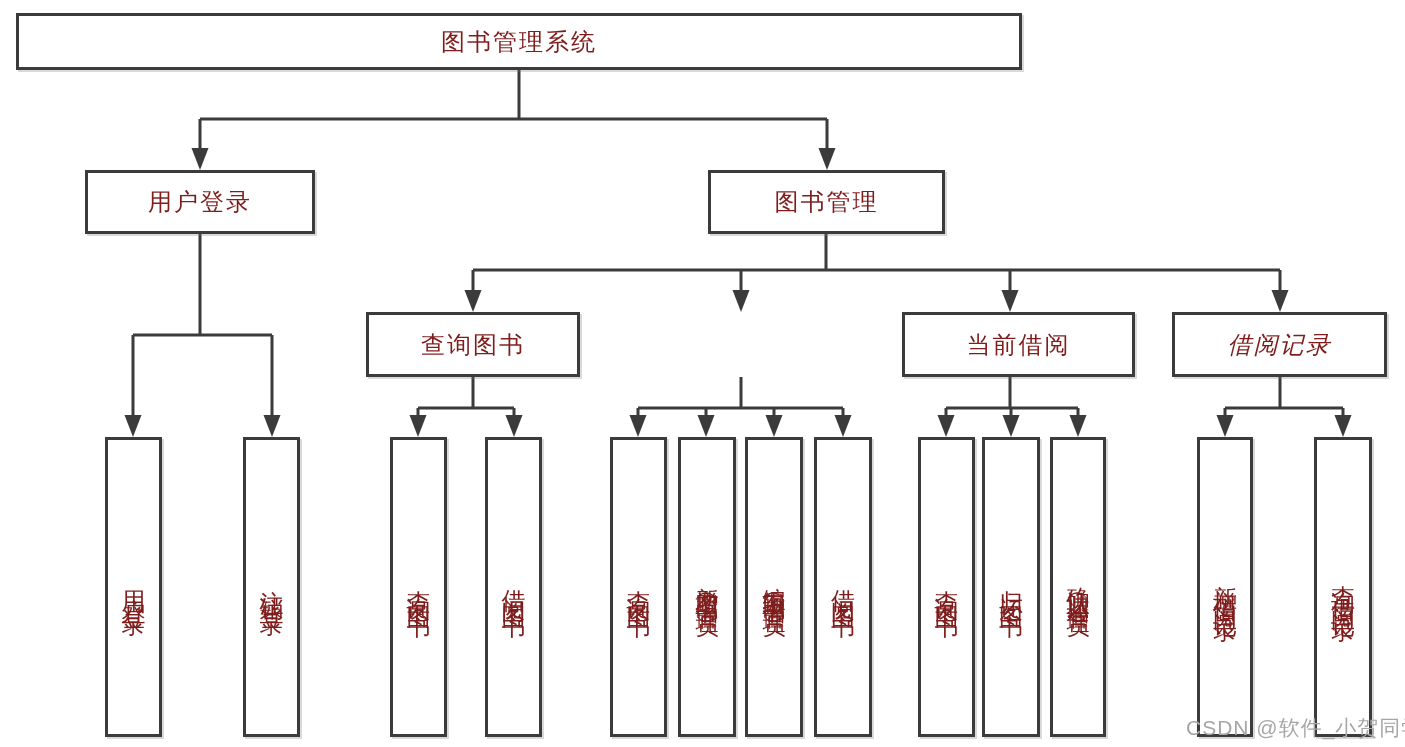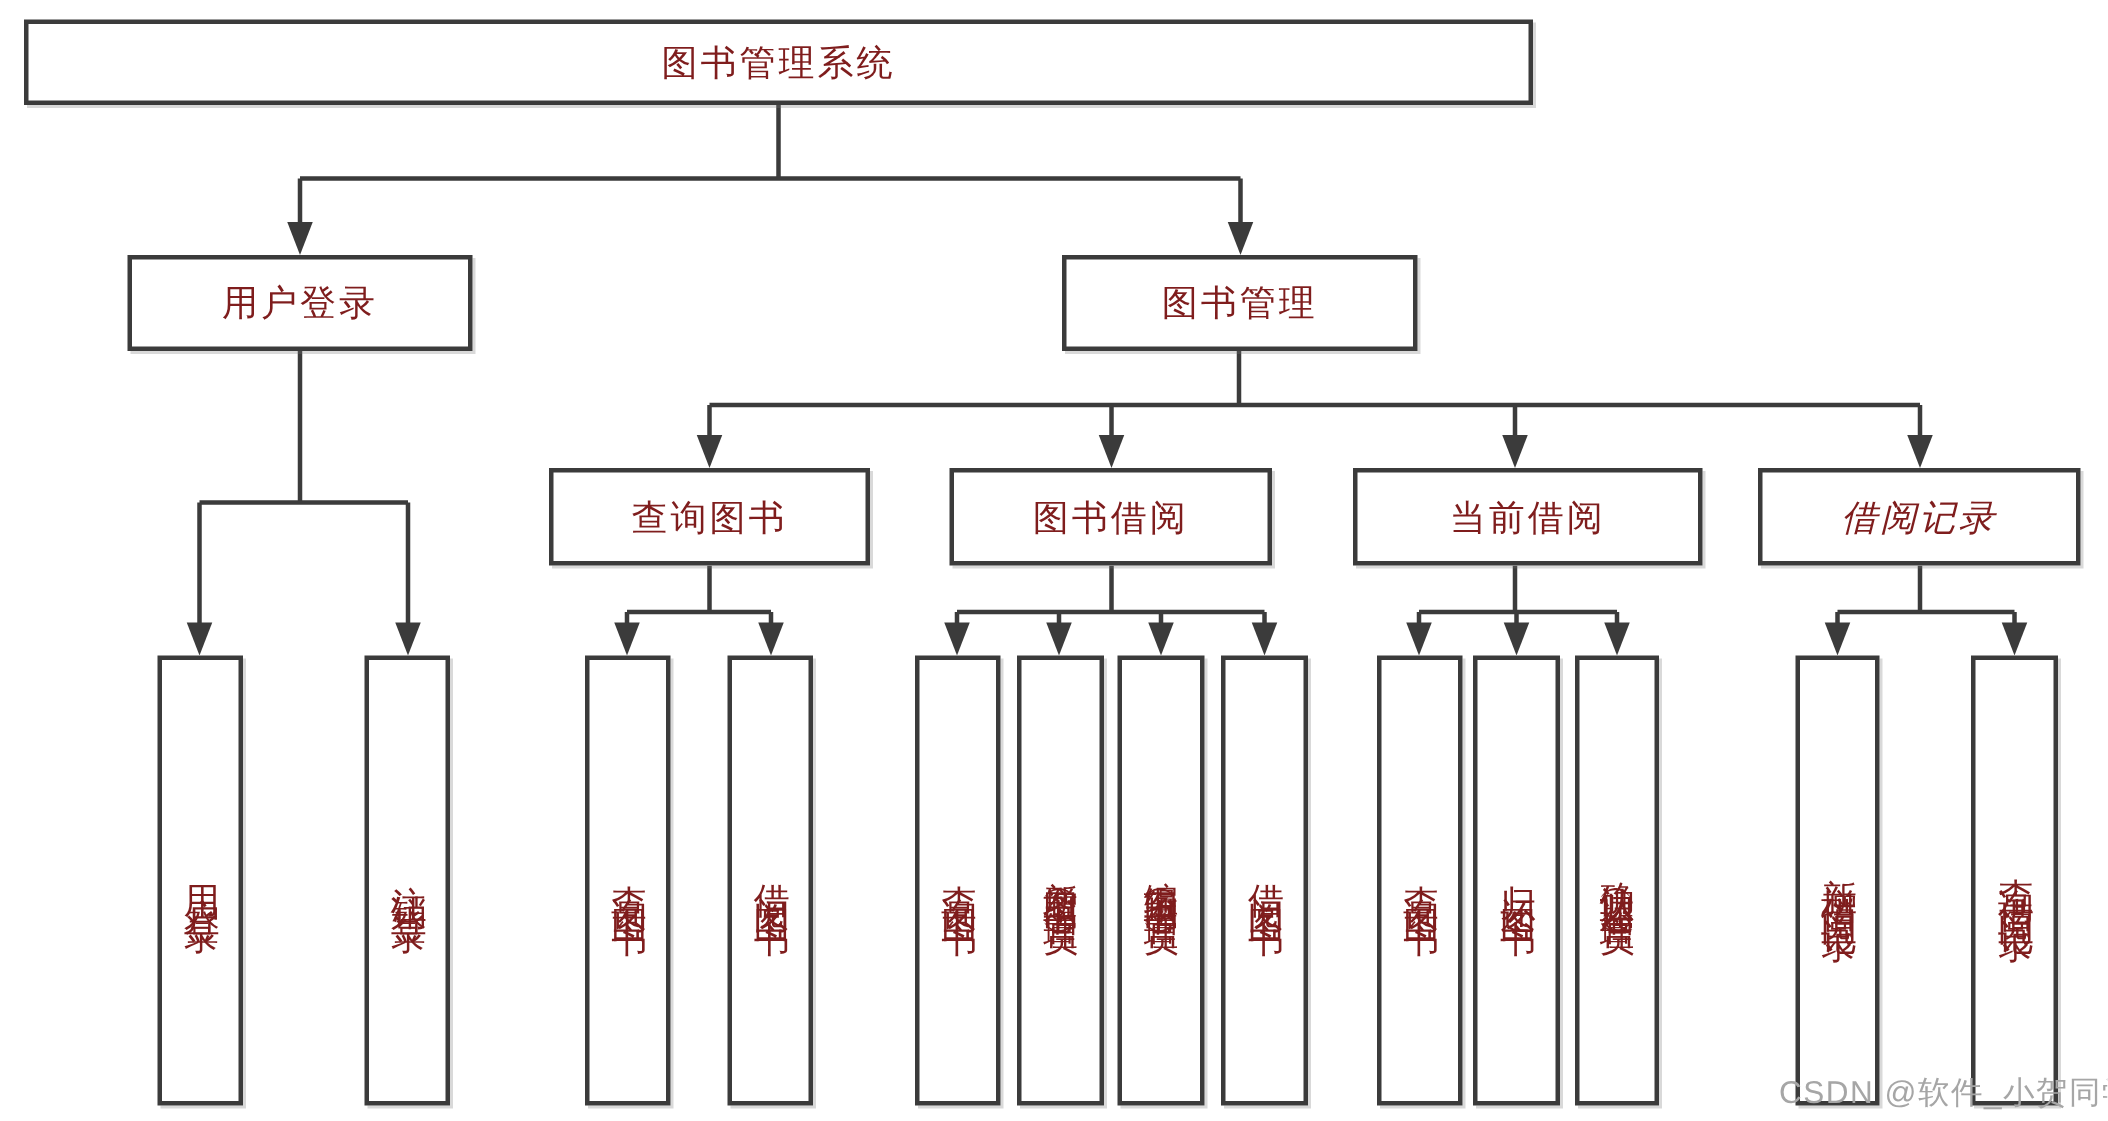--- a/index.html
+++ b/index.html
@@ -108,23 +108,20 @@
   <div class="node node--h" style="left:85px; top:170px; width:230px; height:64px;">
     <span>用户登录</span>
   </div>
   <div class="node node--h" style="left:708px; top:170px; width:237px; height:64px;">
     <span>图书管理</span>
   </div>
 
   <div class="node node--h" style="left:366px; top:312px; width:214px; height:65px;">
     <span>查询图书</span>
   </div>
-  <div class="node node--h" style="left:633px; top:312px; width:215px; height:65px;">
-    <span>图书借阅</span>
-  </div>
   <div class="node node--h" style="left:902px; top:312px; width:233px; height:65px;">
     <span>当前借阅</span>
   </div>
   <div class="node node--h" style="left:1172px; top:312px; width:215px; height:65px;font-style:italic;">
     <span>借阅记录</span>
   </div>
 
   <div class="node node--leaf" style="left:105px; top:437px; width:57px; height:300px;">
     <span>用户登录</span>
   </div>

